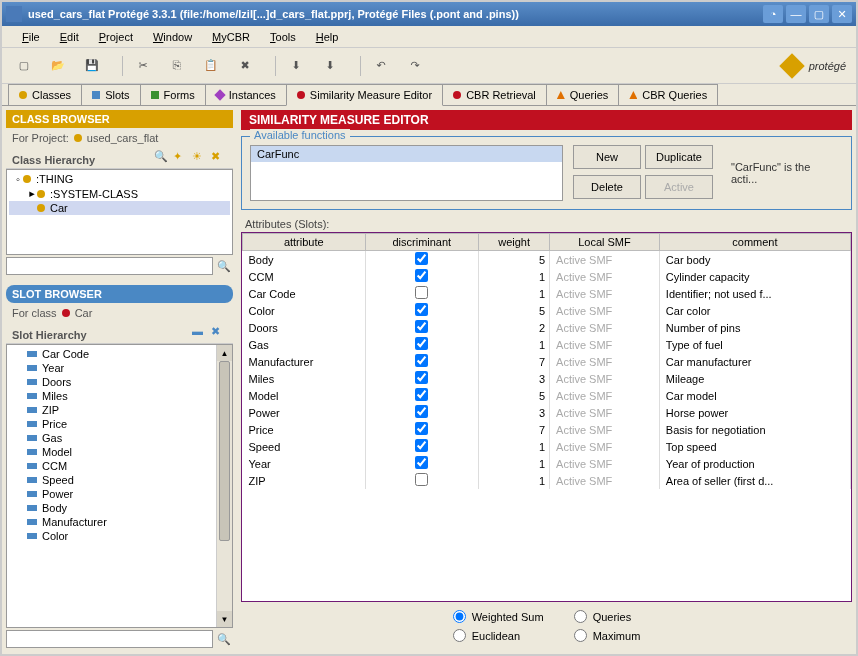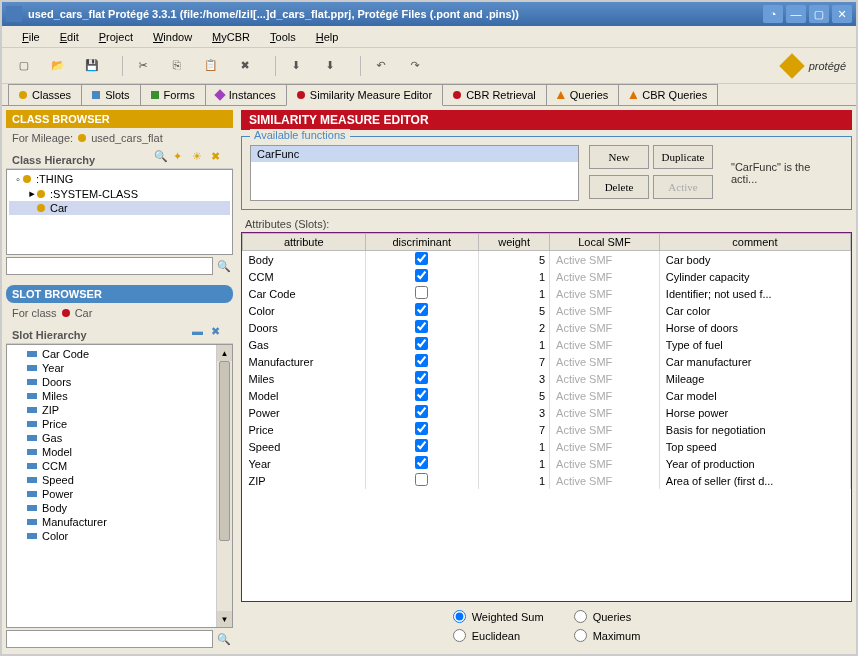--- a/index.html
+++ b/index.html
@@ -56,21 +56,21 @@
 .scroll-btn { position: absolute; left: 0; right: 0; height: 16px; background: #d8d4c8; display: flex; align-items: center; justify-content: center; font-size: 8px; }
 
 .content { flex: 1; padding: 4px; display: flex; flex-direction: column; }
 .content-header { background: #c01020; color: white; padding: 3px 8px; font-weight: bold; font-size: 12px; }
 
 .functions-box { border: 1px solid #4a88c4; margin: 6px 0; padding: 8px; display: flex; gap: 10px; position: relative; }
 .functions-box .legend { position: absolute; top: -8px; left: 8px; background: #ede9dc; padding: 0 4px; color: #4a88c4; font-size: 11px; }
 .functions-list { flex: 1; background: white; border: 1px solid #999; height: 56px; }
 .functions-list .fitem { background: #c8d8f0; padding: 2px 6px; }
 .functions-buttons { display: grid; grid-template-columns: 1fr 1fr; gap: 4px; }
-.functions-buttons button { width: 60px; height: 24px; border: 1px solid #999; background: #e8e4d8; cursor: pointer; font-family: Liberation Serif, serif; }
+.functions-buttons button { width: 68px; height: 24px; border: 1px solid #999; background: #e8e4d8; cursor: pointer; }
 .functions-buttons button.disabled { color: #aaa; }
 .functions-status { display: flex; align-items: center; padding: 0 8px; color: #333; width: 120px; }
 
 .attr-label { padding: 2px 4px; color: #444; }
 .attr-table-wrap { flex: 1; border: 1px solid #701a75; background: white; overflow-y: auto; position: relative; }
 .attr-table { width: 100%; border-collapse: collapse; }
 .attr-table th { background: #e8e4d8; border: 1px solid #bbb; padding: 2px 6px; font-weight: normal; text-align: center; }
 .attr-table td { border-right: 1px solid #ddd; padding: 1px 6px; height: 16px; }
 .attr-table td.num { text-align: right; padding-right: 4px; }
 .attr-table td.gray { color: #aaa; }
@@ -158,21 +158,21 @@
       <span class="sq" style="background: rgb(224, 112, 0); clip-path: polygon(50% 0px, 100% 100%, 0px 100%);"></span>
       <span>CBR Queries</span>
     </div>
   </div>
 
 <div class="main">
   <div class="sidebar">
     <div class="class-browser">
       <div class="panel-header">CLASS BROWSER</div>
       <div class="panel-sub">
-        <span>For Mileage:</span>
+        <span>For Project:</span>
         <span class="dot" style="background:#d8a000"></span>
         <span>used_cars_flat</span>
       </div>
       <div class="hierarchy-title">
         <span class="title-text">Class Hierarchy</span>
         <span class="hbtn">🔍</span>
         <span class="hbtn">✦</span>
         <span class="hbtn">☀</span>
         <span class="hbtn">✖</span>
       </div>
@@ -354,21 +354,21 @@
               <td class="chk"><input type="checkbox" checked="" style=""></td>
               <td class="num">5</td>
               <td class="gray">Active SMF</td>
               <td>Car color</td>
             </tr>
             <tr>
               <td>Doors</td>
               <td class="chk"><input type="checkbox" checked="" style=""></td>
               <td class="num">2</td>
               <td class="gray">Active SMF</td>
-              <td>Horse of doors</td>
+              <td>Number of pins</td>
             </tr>
             <tr>
               <td>Gas</td>
               <td class="chk"><input type="checkbox" checked="" style=""></td>
               <td class="num">1</td>
               <td class="gray">Active SMF</td>
               <td>Type of fuel</td>
             </tr>
             <tr>
               <td>Manufacturer</td>

